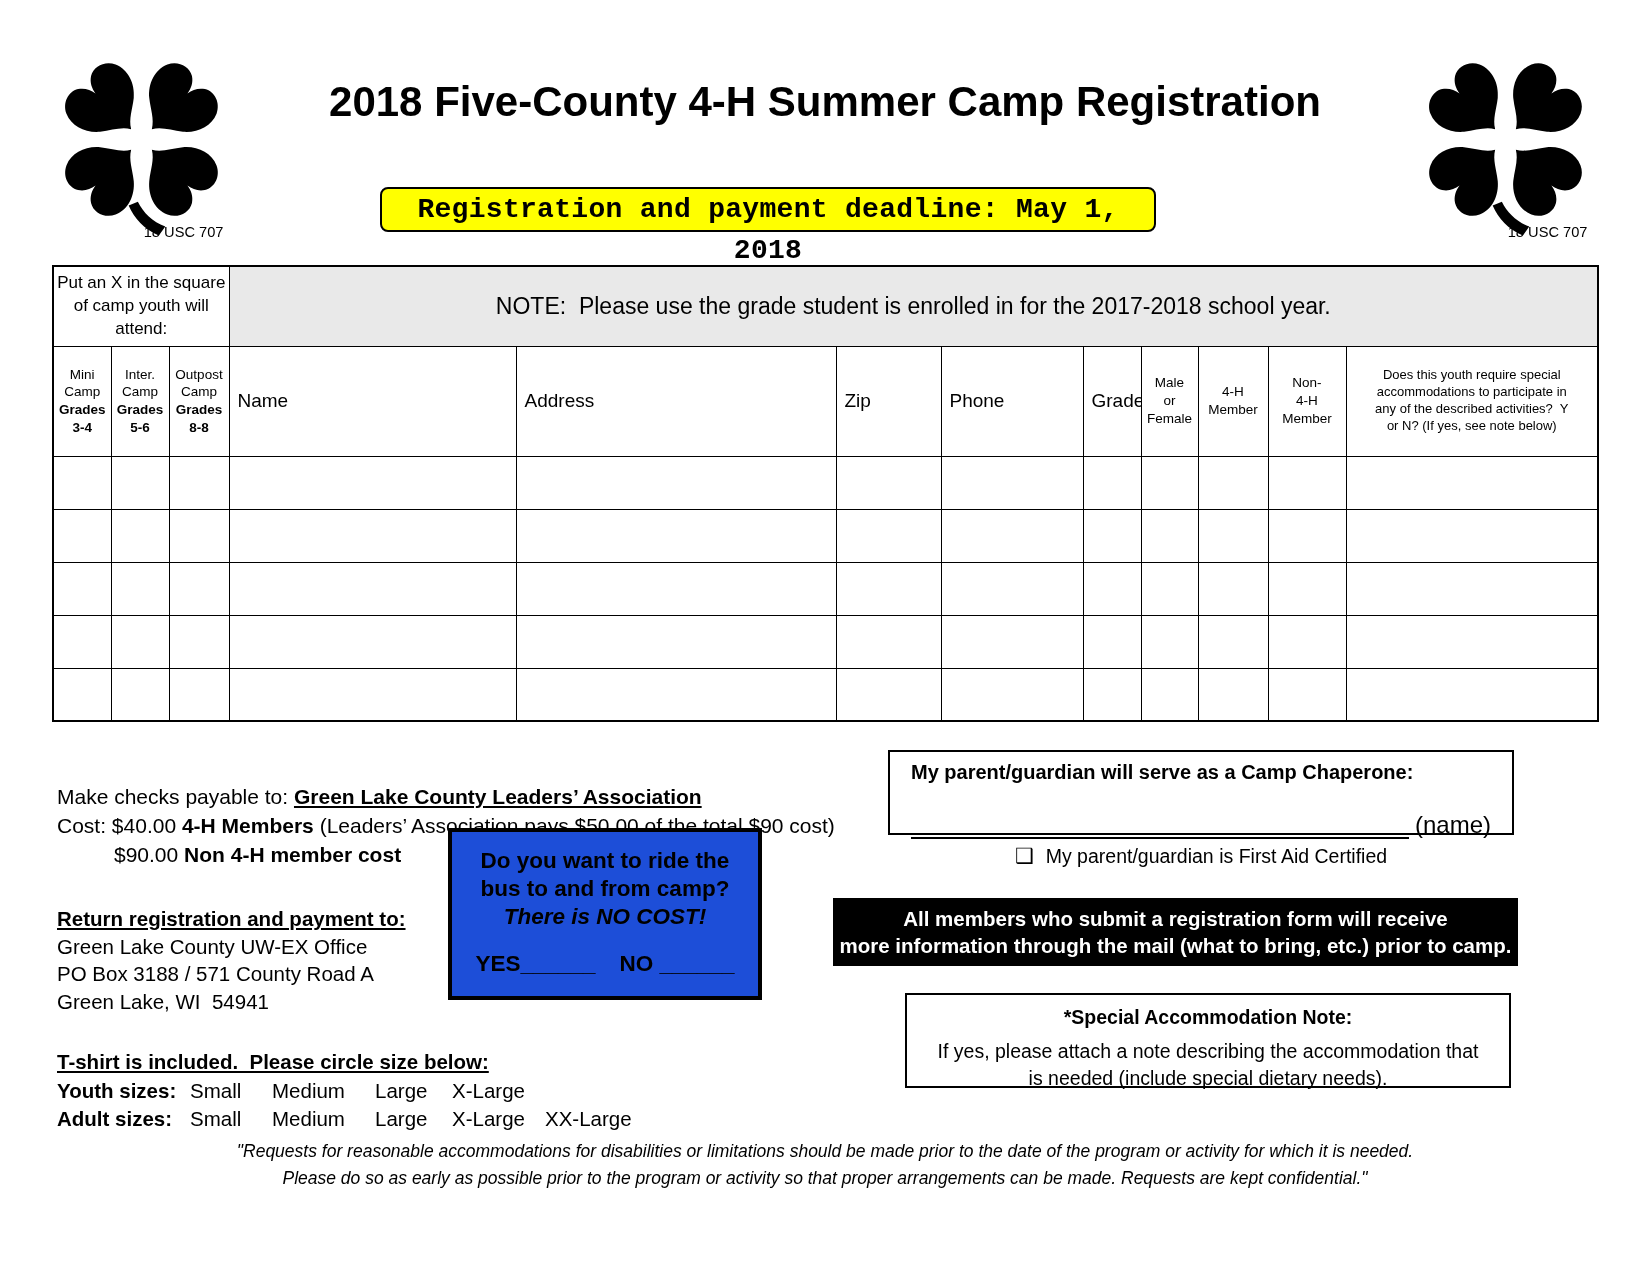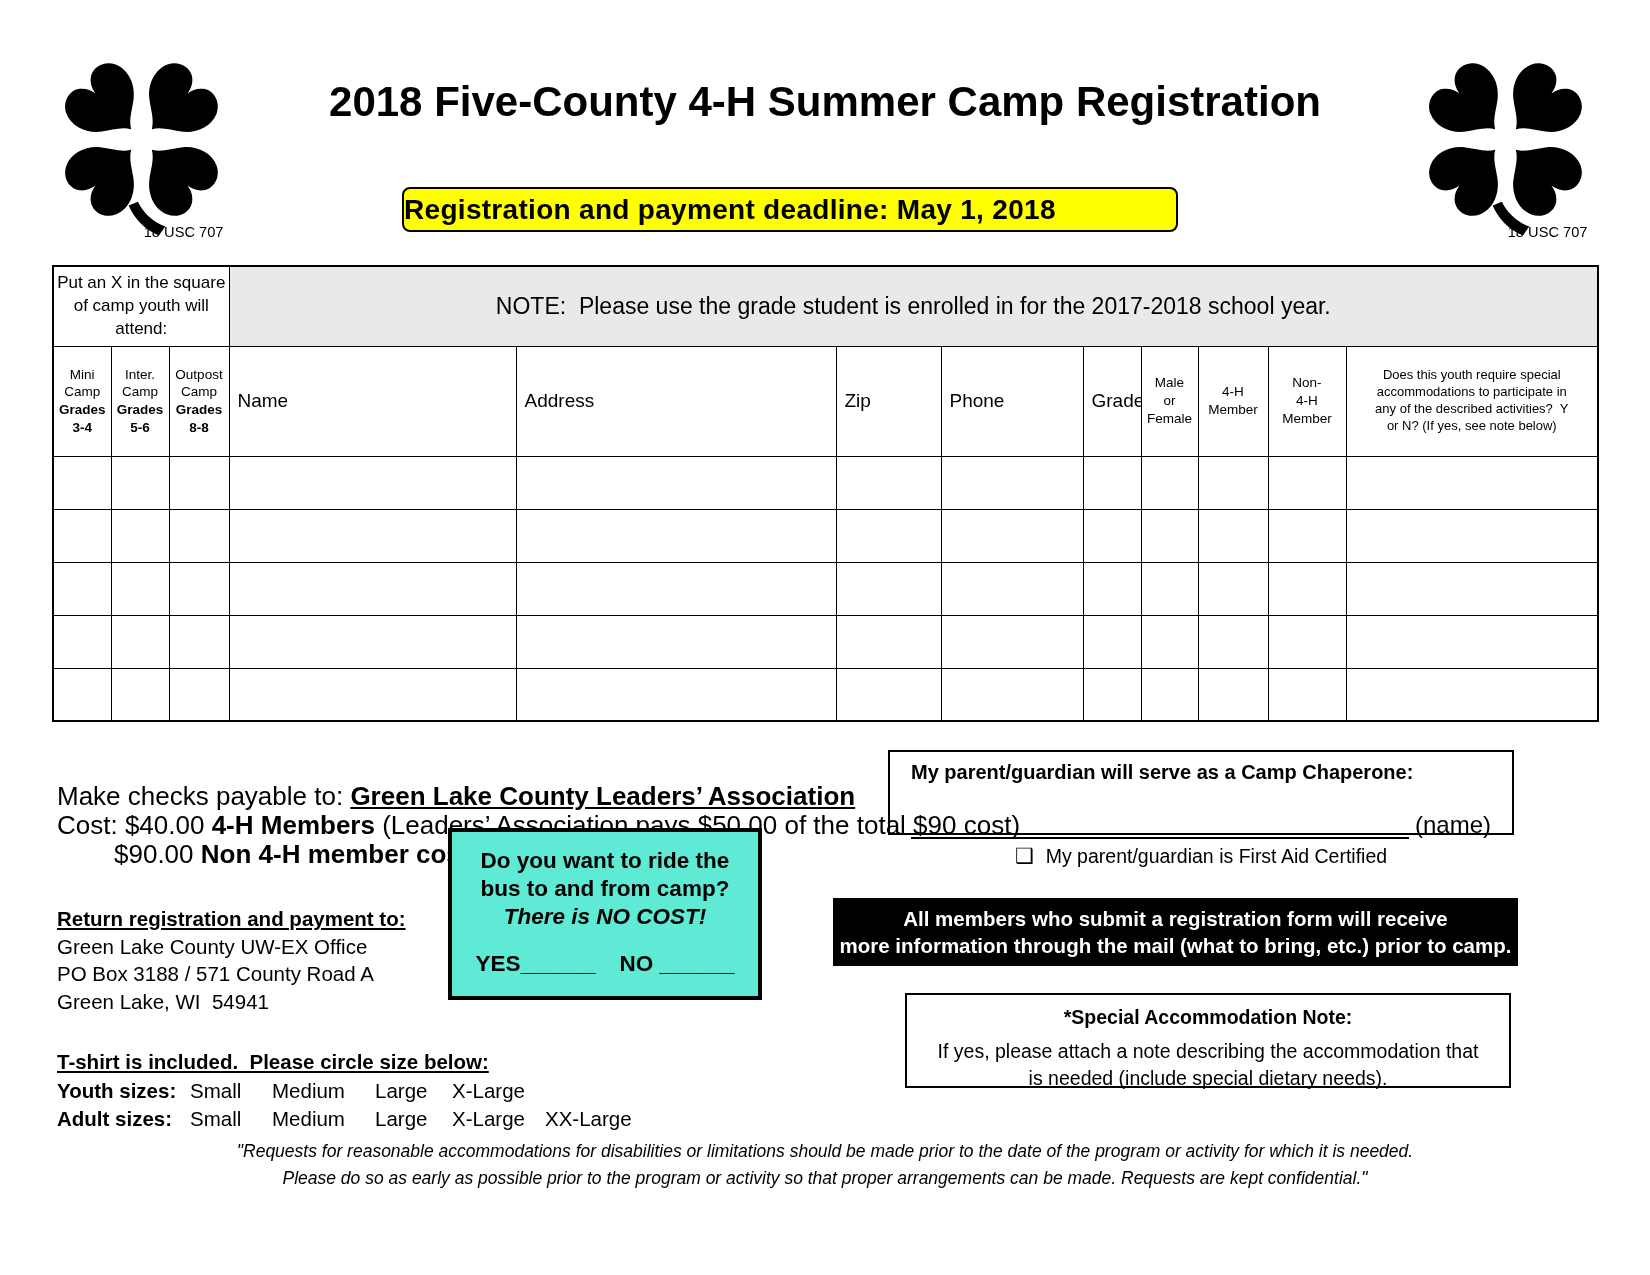--- a/index.html
+++ b/index.html
@@ -10,23 +10,23 @@
   [data-bind] { white-space:pre-wrap; }
 
   
   .clover { display:block; }
   .logo-left  { position:absolute; left:50px;  top:48px; }
   .logo-right { position:absolute; left:1414px; top:48px; }
 
   .title    { position:absolute; left:235px; width:1180px; top:78px;  text-align:center; font-size:42px; font-weight:bold; }
   .subtitle { position:absolute; left:235px; width:1180px; top:133px; text-align:center; font-size:37px; }
   .deadline {
-    position:absolute; left:402px; top:187px; width:772px; height:41px;
-    border:2px solid #000; border-radius:8px; text-align:left;
-    font-size:28px; font-weight:bold; line-height:41px; letter-spacing:.3px;
+    position:absolute; left:380px; top:187px; width:772px; height:41px;
+    border:2px solid #000; border-radius:8px; text-align:center;
+    font-size:28px; font-weight:bold; line-height:41px; letter-spacing:.3px;font-family:Liberation Mono, monospace;
   }
 
   
   .reg-table {
     position:absolute; left:52px; top:265px; width:1545px;
     border-collapse:collapse; table-layout:fixed; border:2px solid #000;
   }
   .reg-table td { border:1px solid #000; padding:0; vertical-align:middle; overflow:hidden; }
   tr.note-row { height:80px; }
   tr.head-row { height:110px; }
@@ -38,21 +38,21 @@
   .camp-head { font-size:13.5px; text-align:center; line-height:1.3; }
   .camp-top    { display:block; }
   .camp-bottom { display:block; font-weight:bold; }
   .big-head  { font-size:19px; text-align:left; padding-left:8px !important; }
   .small-head { font-size:13.5px; text-align:center; line-height:1.35; }
   .small-head span { display:block; }
   .accom-head { font-size:13px; text-align:center; line-height:1.3; }
   .accom-head div { max-width:196px; margin:0 auto; }
 
   
-  .payment { position:absolute; left:57px; top:782px; font-size:26px; line-height:29px; }
+  .payment { position:absolute; left:57px; top:782px; font-size:21px; line-height:29px; }
   .payee   { font-weight:bold; text-decoration:underline; }
   .b  { font-weight:bold; }
   .cost2 { margin-left:57px; }
 
   .return-block { position:absolute; left:57px; top:905px; font-size:20.5px; line-height:27.5px; }
   .block-heading { font-weight:bold; text-decoration:underline; }
 
   .tshirt { position:absolute; left:57px; top:1048px; font-size:20.5px; line-height:28.5px; }
   .size-row .lbl { display:inline-block; width:133px; font-weight:bold; }
   .size-row .size { display:inline-block; }
@@ -297,21 +297,21 @@
   <div class="tshirt">
     <div class="block-heading" data-bind="tshirt.heading">T-shirt is included.  Please circle size below:</div>
     <div class="size-row">
       <span class="lbl" data-bind="tshirt.youth_label">Youth sizes:</span><span class="size s1" data-bind="tshirt.youth_sizes.0">Small</span><span class="size s2" data-bind="tshirt.youth_sizes.1">Medium</span><span class="size s3" data-bind="tshirt.youth_sizes.2">Large</span><span class="size s4" data-bind="tshirt.youth_sizes.3">X-Large</span>
     </div>
     <div class="size-row">
       <span class="lbl" data-bind="tshirt.adult_label">Adult sizes:</span><span class="size s1" data-bind="tshirt.adult_sizes.0">Small</span><span class="size s2" data-bind="tshirt.adult_sizes.1">Medium</span><span class="size s3" data-bind="tshirt.adult_sizes.2">Large</span><span class="size s4" data-bind="tshirt.adult_sizes.3">X-Large</span><span class="size s5" data-bind="tshirt.adult_sizes.4">XX-Large</span>
     </div>
   </div>
 
-  <div class="bus-box" style="background: #5eead4;">
+  <div class="bus-box" style="background: #1d4ed8;">
     <div data-bind="bus_box.line1">Do you want to ride the</div>
     <div data-bind="bus_box.line2">bus to and from camp?</div>
     <div class="no-cost" data-bind="bus_box.line3">There is NO COST!</div>
     <div class="yes-no">
       <span data-bind="bus_box.yes_label">YES</span><span class="blank" data-bind="bus_box.blank">______</span><span class="gap"></span><span data-bind="bus_box.no_label">NO</span> <span class="blank" data-bind="bus_box.blank">______</span>
     </div>
   </div>
 
   <div class="chaperone-box">
     <div class="heading" data-bind="chaperone_box.heading">My parent/guardian will serve as a Camp Chaperone:</div>

